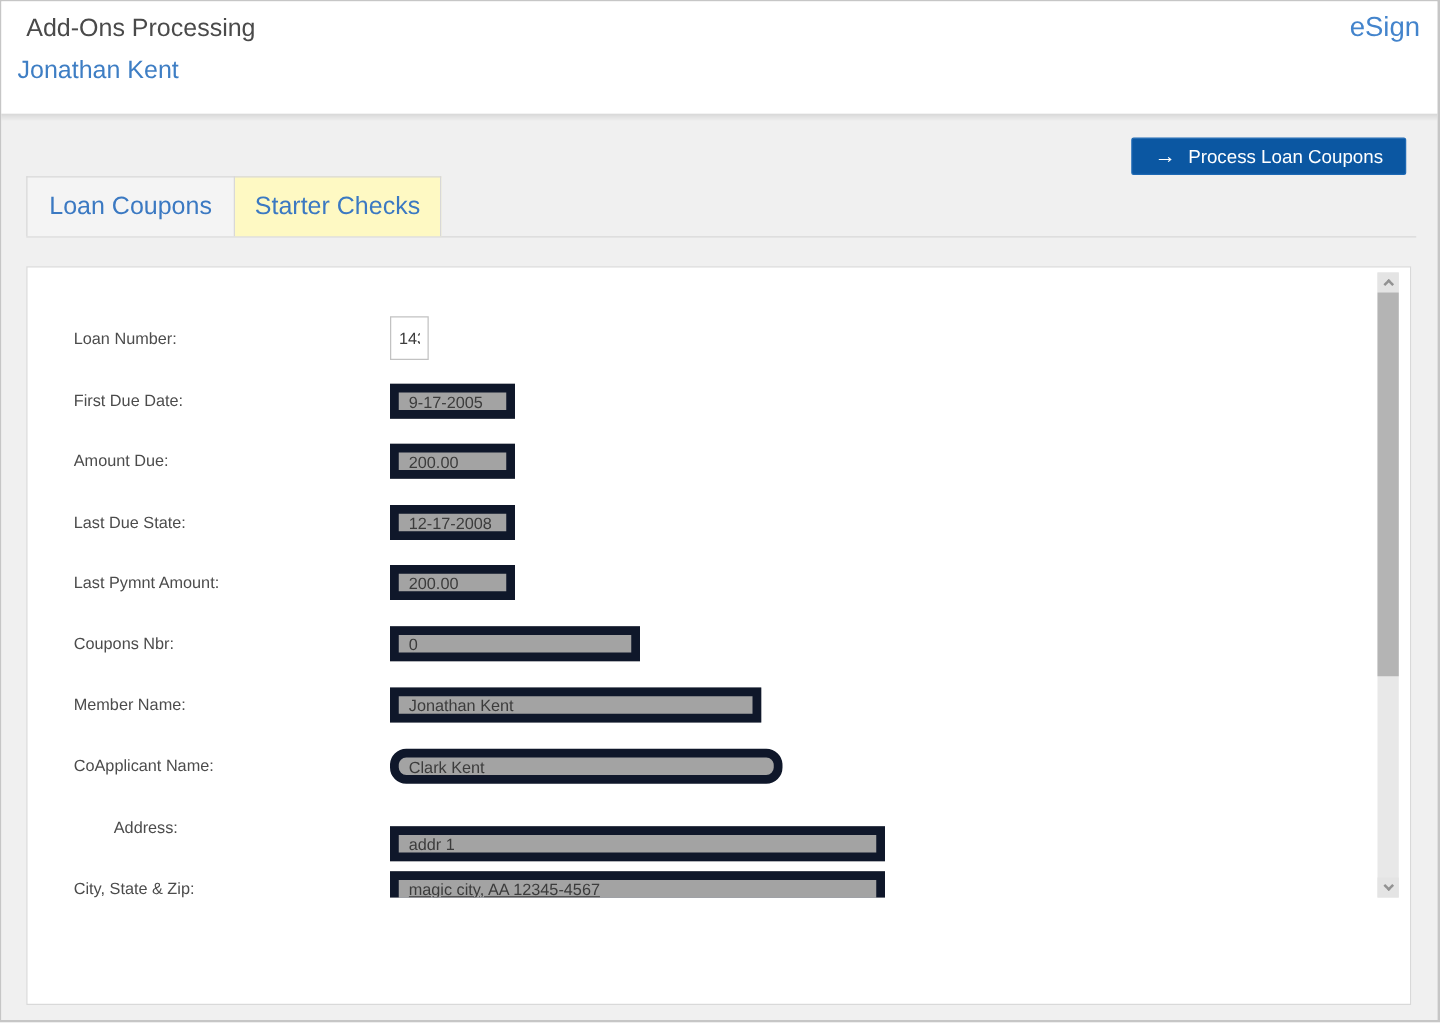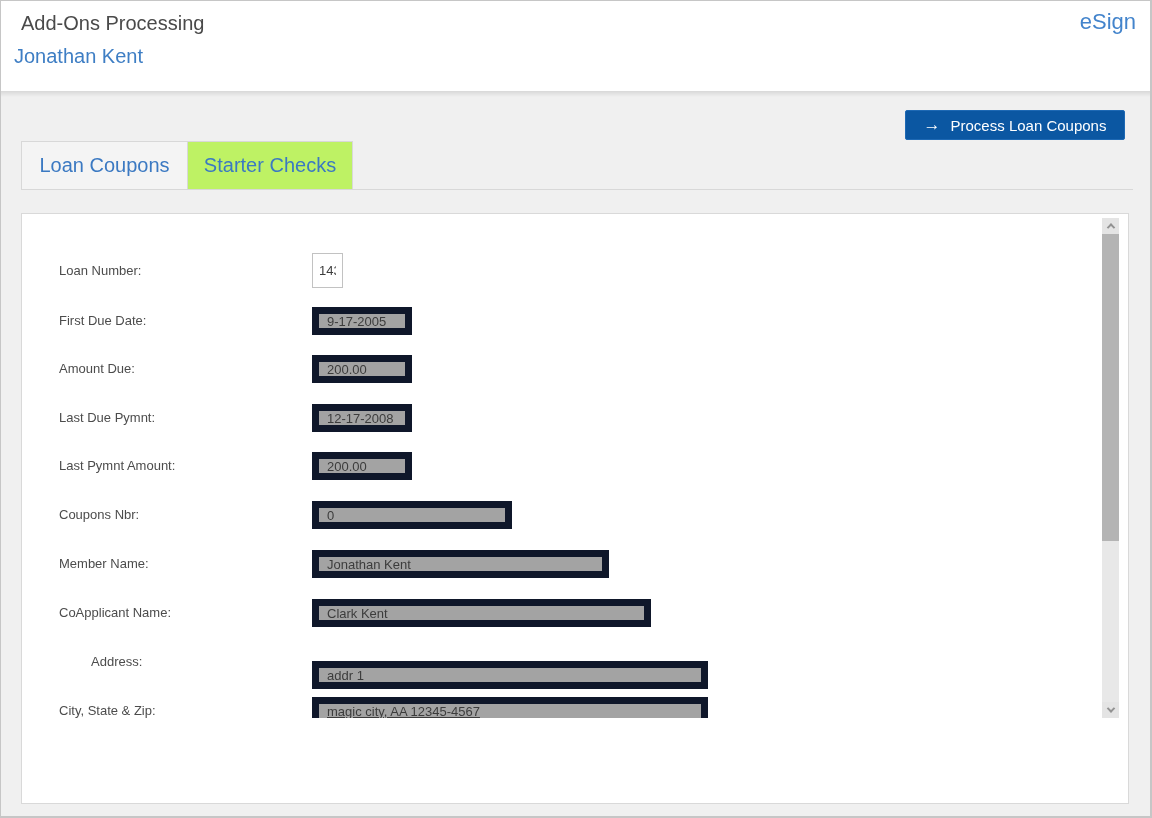--- a/index.html
+++ b/index.html
@@ -43,21 +43,21 @@
     display:flex; align-items:center; justify-content:center; gap:10px; cursor:pointer;
   }
   .process-btn .arrow { font-size:17px; line-height:1; position:relative; top:-1px; }
 
   .tabbar { position:absolute; left:20px; top:50px; width:332px; height:48px; z-index:2; }
   .tab {
     position:absolute; top:0; height:48px; line-height:46px; text-align:center;
     font-size:20px; color:#3b79c2; cursor:pointer;
   }
   .tab.t0 { left:0; width:167px; background:#f4f4f4; border:1px solid #d8d8d8; border-bottom:none; }
-  .tab.t1 { left:167px; width:165px; background:#bef264; border:1px solid #d8d8d8; border-bottom:none; border-left:none; }
+  .tab.t1 { left:167px; width:165px; background:#fef9c3; border:1px solid #d8d8d8; border-bottom:none; border-left:none; }
 
   .tab-underline {
     position:absolute; left:20px; top:98px; width:1112px; height:1px; background:#d8d8d8; z-index:1;
   }
 
   
   .panel {
     position:absolute; left:20px; top:122px; width:1108px; height:591px;
     background:#ffffff; border:1px solid #d9d9d9;
   }
@@ -122,38 +122,38 @@
           </div>
           <div class="form-row" style="top: 93px; height: 28px;">
             <span class="field-label" style="line-height: 28px;">First Due Date:</span>
             <input type="text" class="field-input readonly-input" readonly="" value="9-17-2005" style="width: 100px; height: 28px;">
           </div>
           <div class="form-row" style="top: 141px; height: 28px;">
             <span class="field-label" style="line-height: 28px;">Amount Due:</span>
             <input type="text" class="field-input readonly-input" readonly="" value="200.00" style="width: 100px; height: 28px;">
           </div>
           <div class="form-row" style="top: 190px; height: 28px;">
-            <span class="field-label" style="line-height: 28px;">Last Due Pymnt:</span>
+            <span class="field-label" style="line-height: 28px;">Last Due State:</span>
             <input type="text" class="field-input readonly-input" readonly="" value="12-17-2008" style="width: 100px; height: 28px;">
           </div>
           <div class="form-row" style="top: 238px; height: 28px;">
             <span class="field-label" style="line-height: 28px;">Last Pymnt Amount:</span>
             <input type="text" class="field-input readonly-input" readonly="" value="200.00" style="width: 100px; height: 28px;">
           </div>
           <div class="form-row" style="top: 287px; height: 28px;">
             <span class="field-label" style="line-height: 28px;">Coupons Nbr:</span>
             <input type="text" class="field-input readonly-input" readonly="" value="0" style="width: 200px; height: 28px;">
           </div>
           <div class="form-row" style="top: 336px; height: 28px;">
             <span class="field-label" style="line-height: 28px;">Member Name:</span>
             <input type="text" class="field-input readonly-input" readonly="" value="Jonathan Kent" style="width: 297px; height: 28px;">
           </div>
           <div class="form-row" style="top: 385px; height: 28px;">
             <span class="field-label" style="line-height: 28px;">CoApplicant Name:</span>
-            <input type="text" class="field-input readonly-input" readonly="" value="Clark Kent" style="width: 339px; height: 28px;">
+            <input type="text" class="field-input readonly-input" readonly="" value="Clark Kent" style="width: 314px; height: 28px; border-radius: 13px;">
           </div>
           <div class="form-row" style="top: 434px; height: 28px;">
             <span class="field-label" style="line-height: 28px; margin-left: 32px;">Address:</span>
             <input type="text" class="field-input readonly-input" readonly="" value="addr 1" style="width: 396px; height: 28px; margin-top: 13px;">
           </div>
           <div class="form-row" style="top: 483px; height: 28px;">
             <span class="field-label" style="line-height: 28px;">City, State &amp; Zip:</span>
             <input type="text" class="field-input readonly-input" readonly="" value="magic city, AA 12345-4567" style="width: 396px; height: 28px; text-decoration: underline;">
           </div>
         </div>

